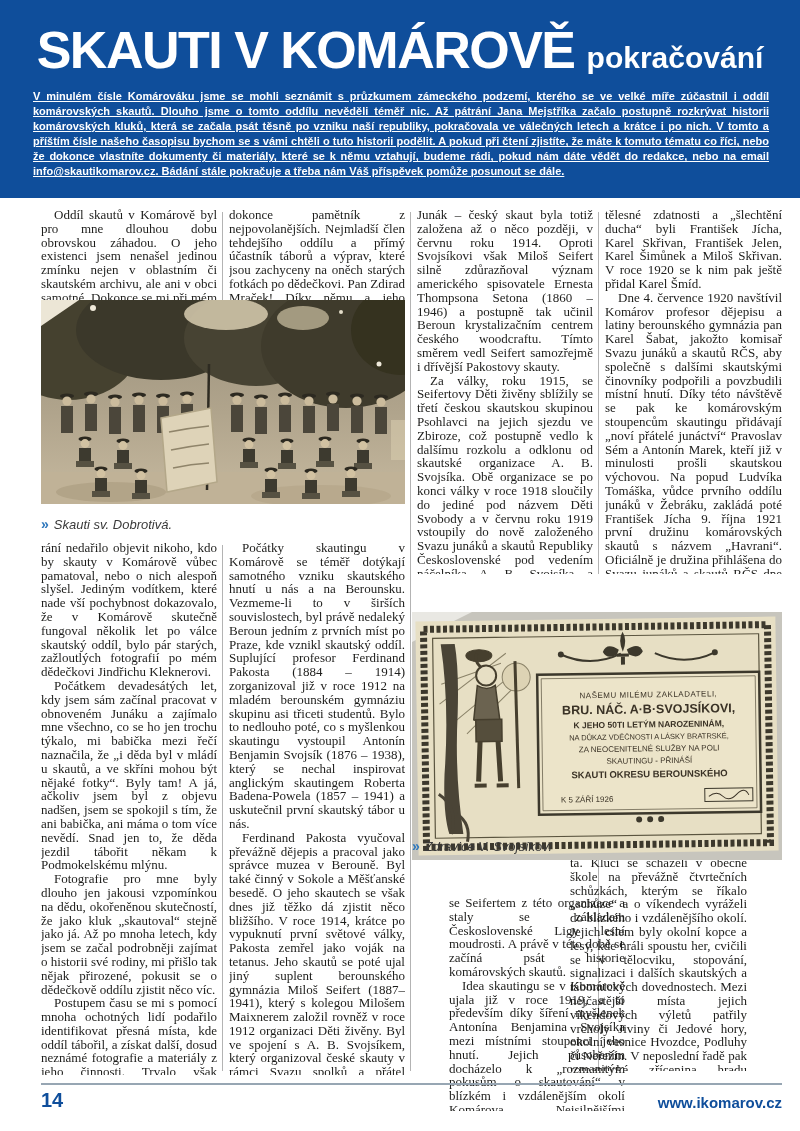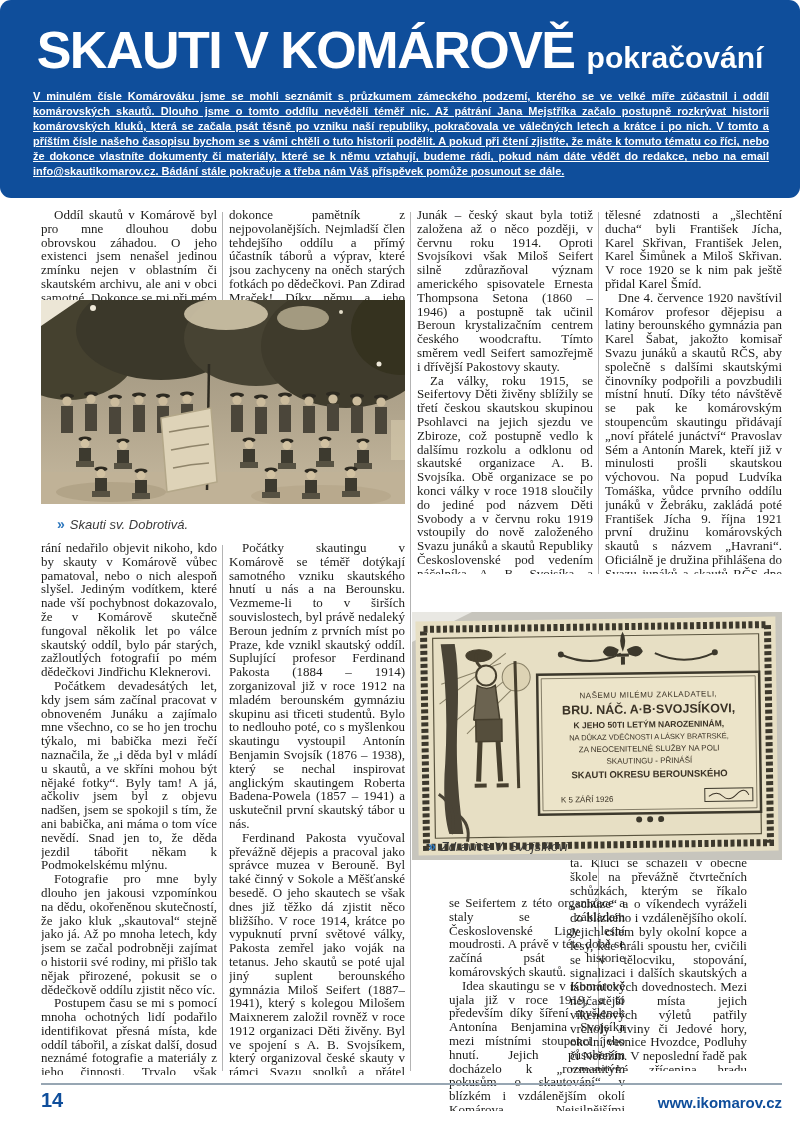--- a/index.html
+++ b/index.html
@@ -1,37 +1,37 @@
 <!DOCTYPE html>
 <html lang="cs"><head>
 <meta charset="utf-8">
 <style>
   html,body{margin:0;padding:0;}
   body{width:800px;height:1131px;position:relative;background:#ffffff;overflow:hidden;
        font-family:"Liberation Serif",serif;}
   
-  .banner{position:absolute;left:0;top:0;width:800px;height:198px;background:#0f4e9b;color:#fff;border-radius:11px;}
+  .banner{position:absolute;left:0;top:0;width:800px;height:198px;background:#0f4e9b;color:#fff;}
   .title-row{position:absolute;left:0;top:20px;width:100%;text-align:center;white-space:nowrap;}
   .title-main{font-family:"Liberation Sans",sans-serif;font-weight:bold;font-size:52px;
               letter-spacing:-1.5px;vertical-align:baseline;}
   .title-suffix{font-family:"Liberation Sans",sans-serif;font-weight:bold;font-size:30px;
                 margin-left:12px;vertical-align:baseline;}
   .intro{position:absolute;left:33px;top:89px;width:736px;height:94px;overflow:hidden;
          font-family:"Liberation Sans",sans-serif;font-weight:bold;font-size:11px;
          line-height:15.1px;text-align:justify;color:#fff;text-decoration:underline;}
   
   .seg{position:absolute;overflow:hidden;font-size:13px;line-height:13.8px;color:#1d1d1b;
        text-align:justify;hyphens:auto;-webkit-hyphens:auto;}
   .seg p{margin:0;}
   .seg p.ind{text-indent:13px;}
   .vrule{position:absolute;width:1px;background:#b3b3b3;}
   
   .imgbox{position:absolute;}
   .cap{position:absolute;font-family:"Liberation Sans",sans-serif;font-style:italic;
-       font-size:13px;color:#3a3a3a;margin-left:16px;}
+       font-size:13px;color:#3a3a3a;}
   .cap .chev{font-style:normal;font-weight:bold;color:#2f78bd;font-size:14px;margin-right:6px;
              letter-spacing:-1px;}
   
   .hrule{position:absolute;left:41px;top:1083px;width:741px;height:2px;background:#97a6b3;}
   .pagenum{position:absolute;left:41px;top:1089px;font-family:"Liberation Sans",sans-serif;
            font-weight:bold;font-size:20px;color:#0f4e9b;}
   .website{position:absolute;left:482px;top:1094px;width:300px;text-align:right;
            font-family:"Liberation Sans",sans-serif;font-weight:bold;font-size:15px;
            color:#0f4e9b;text-decoration:none;cursor:pointer;}
 </style>

